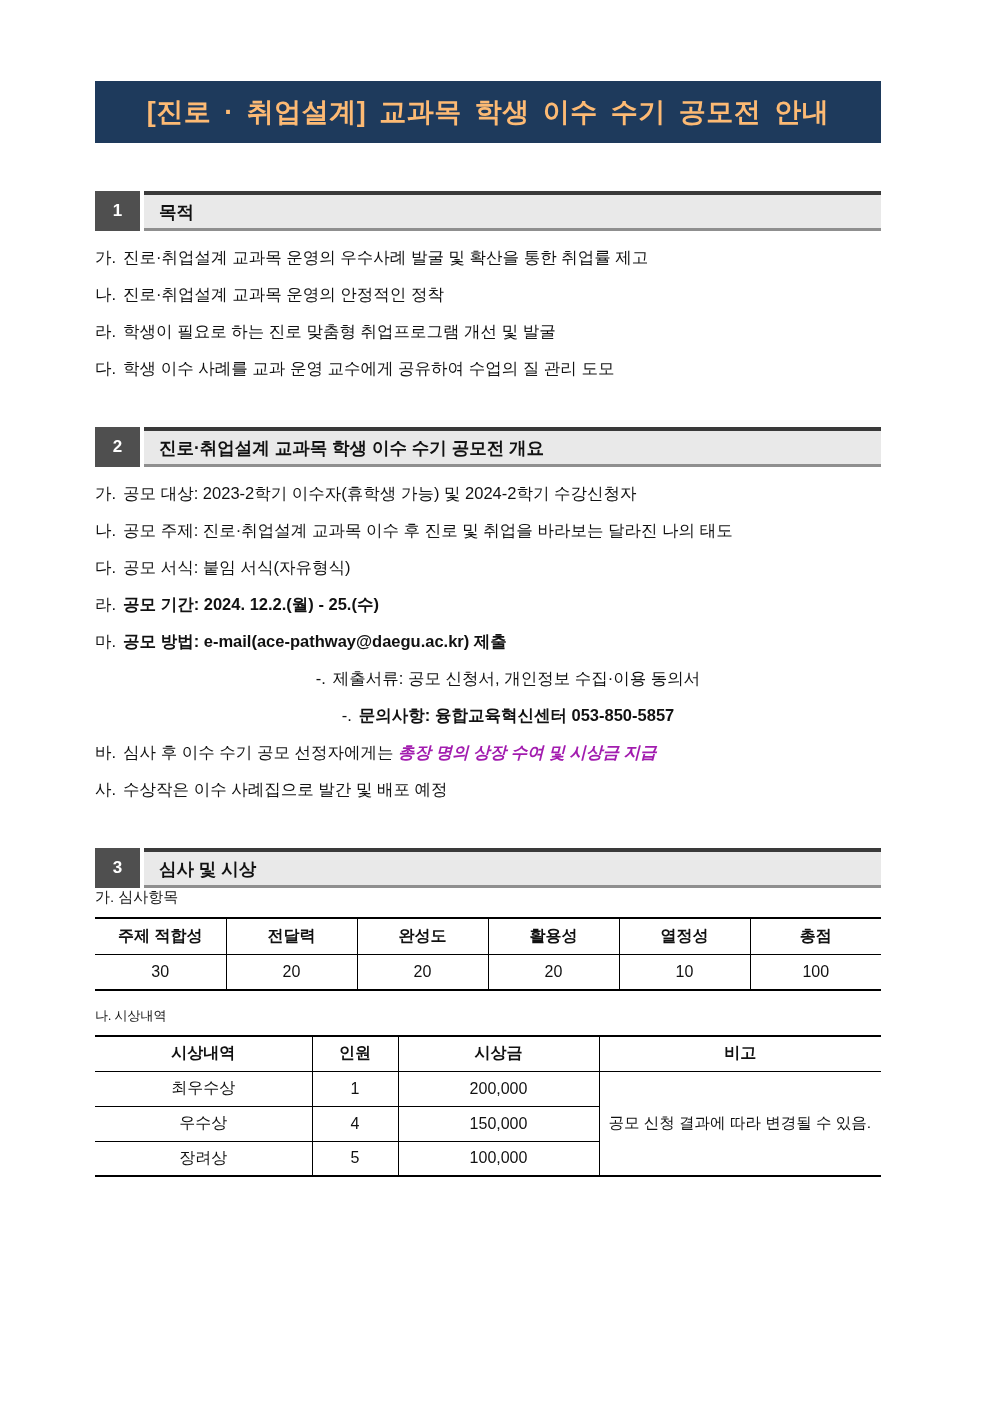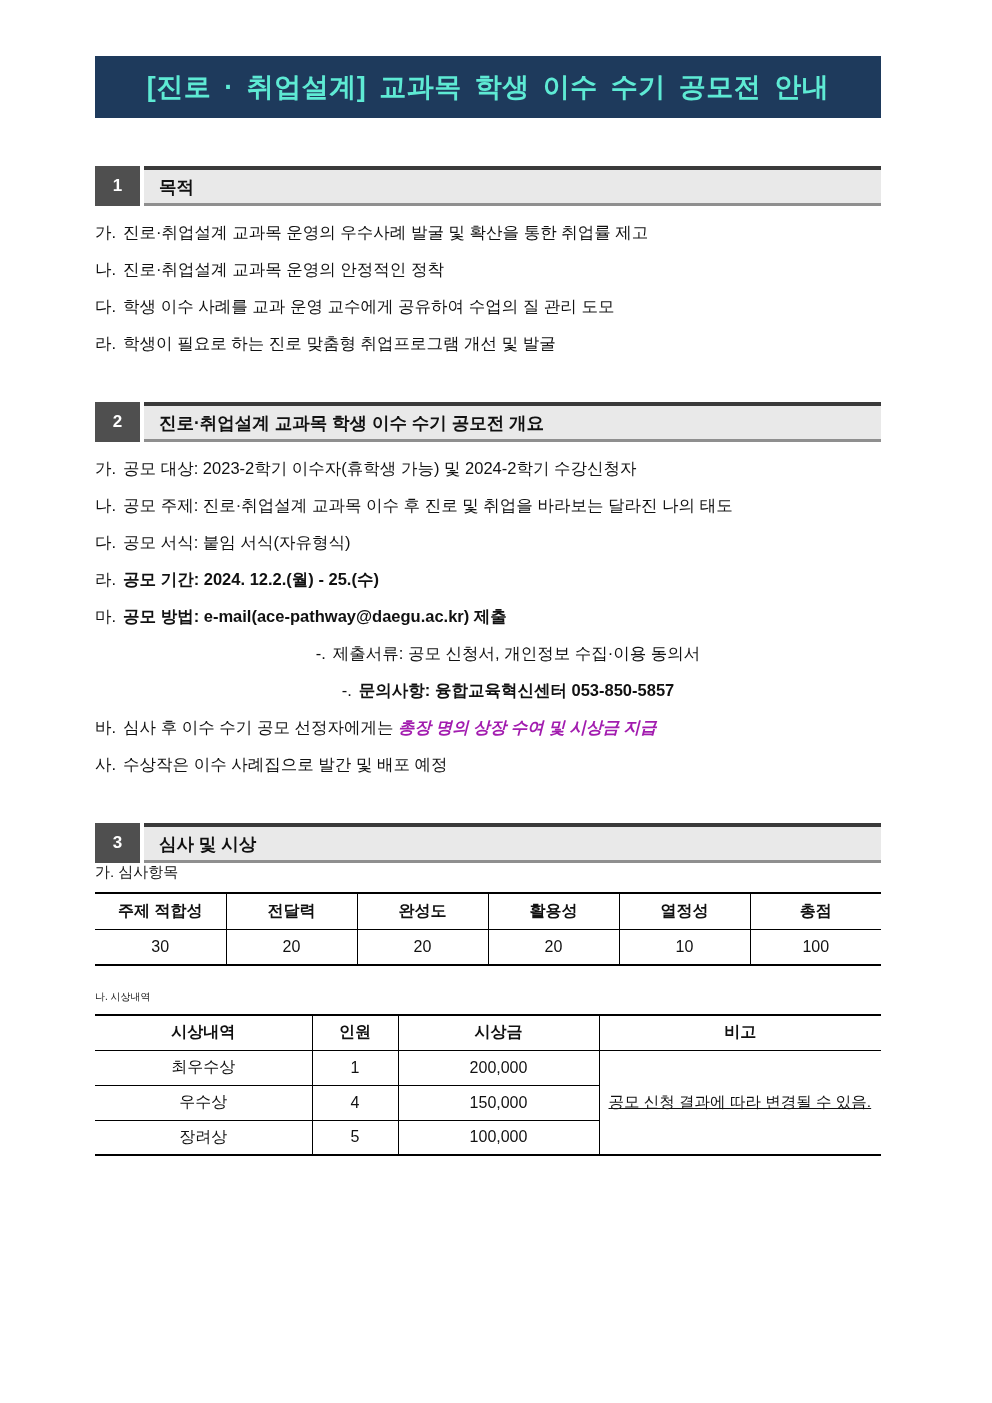--- a/index.html
+++ b/index.html
@@ -8,22 +8,22 @@
     width:992px;height:1403px;
     background:#ffffff;
     font-family:"Liberation Sans","DejaVu Sans",sans-serif;
     color:#111;
     overflow:hidden;
   }
   .content{margin-left:95px;width:786px;}
 
   
   .banner{
-    margin-top:56px;height:62px;
-    background:#1e3a5c;color:#5eead4;
+    margin-top:81px;height:62px;
+    background:#1e3a5c;color:#fdba74;
     display:flex;align-items:center;justify-content:center;
     font-size:27px;font-weight:700;letter-spacing:.5px;word-spacing:5px;
   }
 
   
   .section-header{display:flex;align-items:stretch;height:40px;}
   .sh-gap-1{margin-top:48px;}
   .sh-gap-2{margin-top:40px;}
   .sh-gap-3{margin-top:40px;}
   .sec-num{
@@ -41,37 +41,37 @@
   
   .body{margin-top:8px;}
   .line{font-size:16.5px;line-height:37px;white-space:nowrap;}
   .lead{margin-right:7px;}
   .indent{padding-left:40px;text-align:center;}
   .strong{font-weight:700;}
   .red{color:#a21caf;font-weight:700;font-style:italic;}
 
   
   .sub-label{font-size:15px;}
-  .sub-label-2{font-size:10px;margin-top:24px;}
+  .sub-label-2{font-size:13px;margin-top:16px;font-family:Liberation Serif, serif;}
 
   
   .tbl{
     border-collapse:collapse;margin-top:10px;
     border-top:2px solid #000;border-bottom:2px solid #000;
     table-layout:fixed;
   }
   .tbl td{
     border:1px solid #000;text-align:center;
     font-size:16px;height:36px;box-sizing:border-box;
   }
   .tbl td:first-child{border-left:0;margin-top:32px;}
   .tbl td.last{border-right:0;}
   .tbl tr.thead td{font-weight:700;}
   .tbl2 td{height:35px;}
-  .tbl2 td.note{text-align:left;padding-left:9px;border-right:0;font-size:15.5px;text-decoration:underline;}
+  .tbl2 td.note{text-align:left;padding-left:9px;border-right:0;font-size:15.5px;}
 </style>
 </head>
 <body>
 
 <div class="page">
   <div class="content">
 
     <div class="banner">
       <span>[진로 · 취업설계] 교과목 학생 이수 수기 공모전 안내</span>
     </div>
@@ -81,24 +81,24 @@
       <div class="sec-bar">목적</div>
     </div>
     <div class="body">
       <div class="line">
         <span class="lead">가.</span><span>진로·취업설계 교과목 운영의 우수사례 발굴 및 확산을 통한 취업률 제고</span>
       </div>
       <div class="line">
         <span class="lead">나.</span><span>진로·취업설계 교과목 운영의 안정적인 정착</span>
       </div>
       <div class="line">
+        <span class="lead">라.</span><span>학생이 필요로 하는 진로 맞춤형 취업프로그램 개선 및 발굴</span>
+      </div>
+      <div class="line">
         <span class="lead">다.</span><span>학생 이수 사례를 교과 운영 교수에게 공유하여 수업의 질 관리 도모</span>
-      </div>
-      <div class="line">
-        <span class="lead">라.</span><span>학생이 필요로 하는 진로 맞춤형 취업프로그램 개선 및 발굴</span>
       </div>
     </div>
 
     <div class="section-header sh-gap-2">
       <div class="sec-num">2</div>
       <div class="sec-bar">진로·취업설계 교과목 학생 이수 수기 공모전 개요</div>
     </div>
     <div class="body">
       <div class="line">
         <span class="lead">가.</span><span>공모 대상: 2023-2학기 이수자(휴학생 가능) 및 2024-2학기 수강신청자</span>

